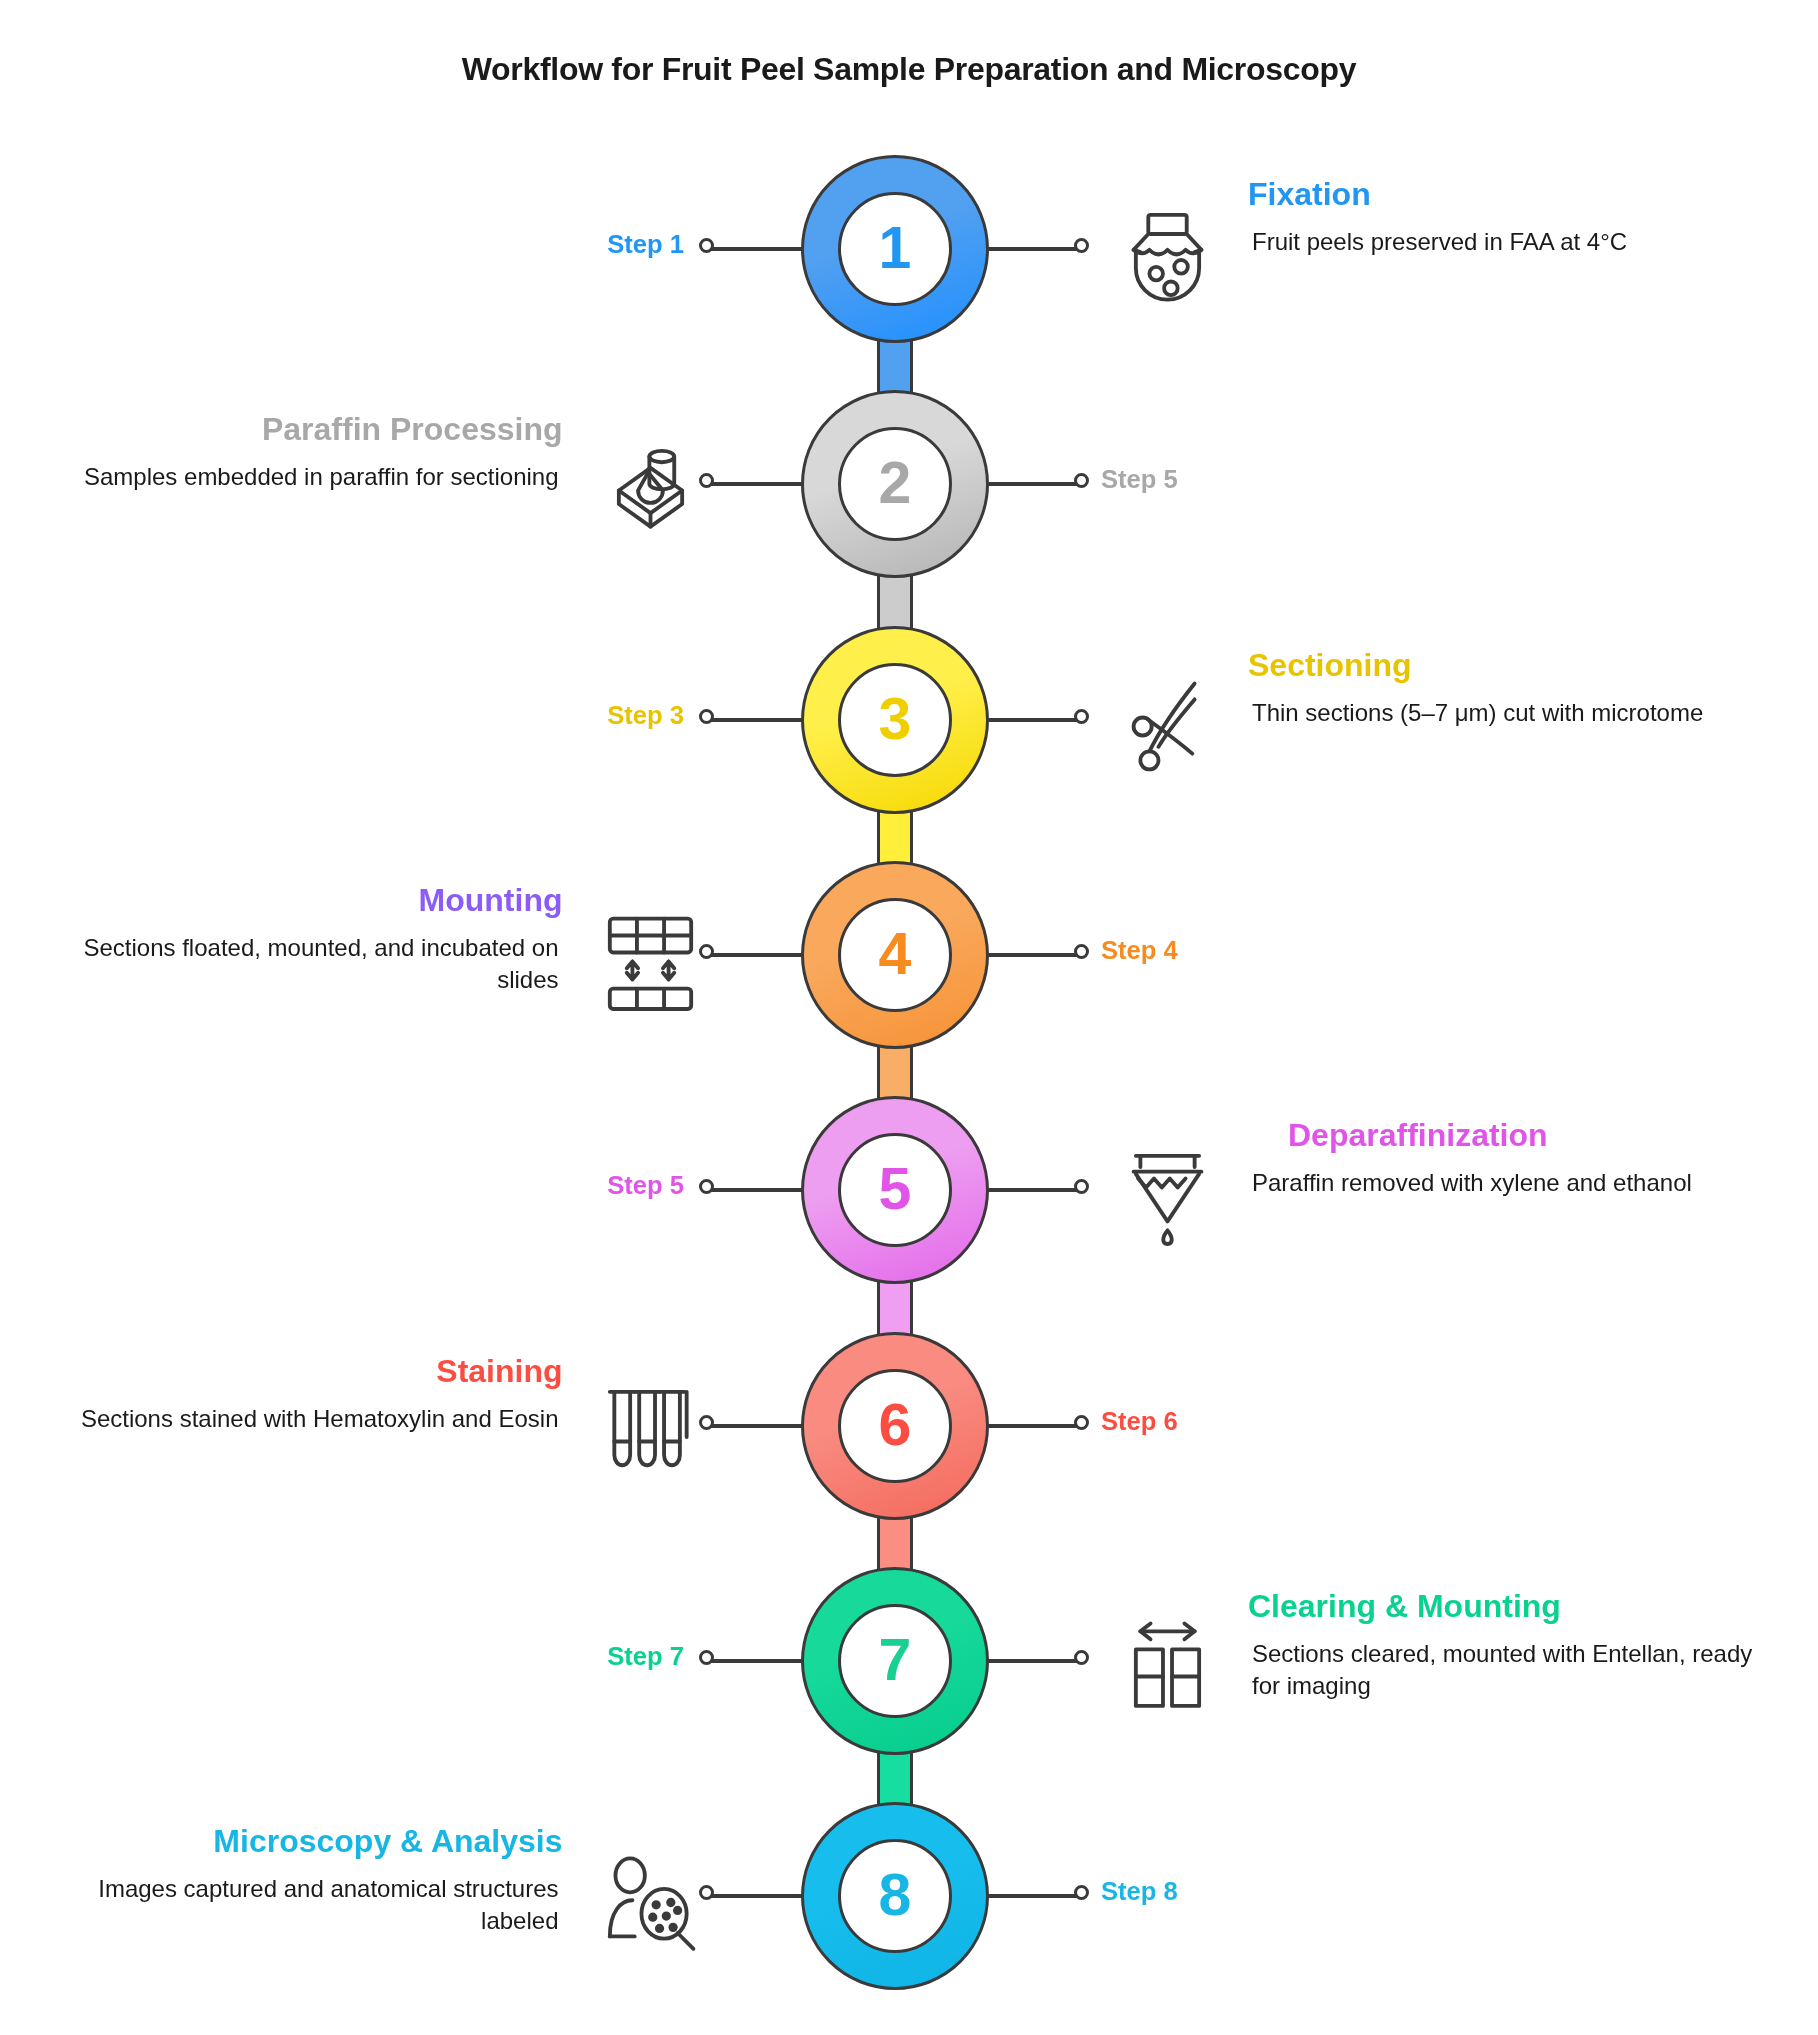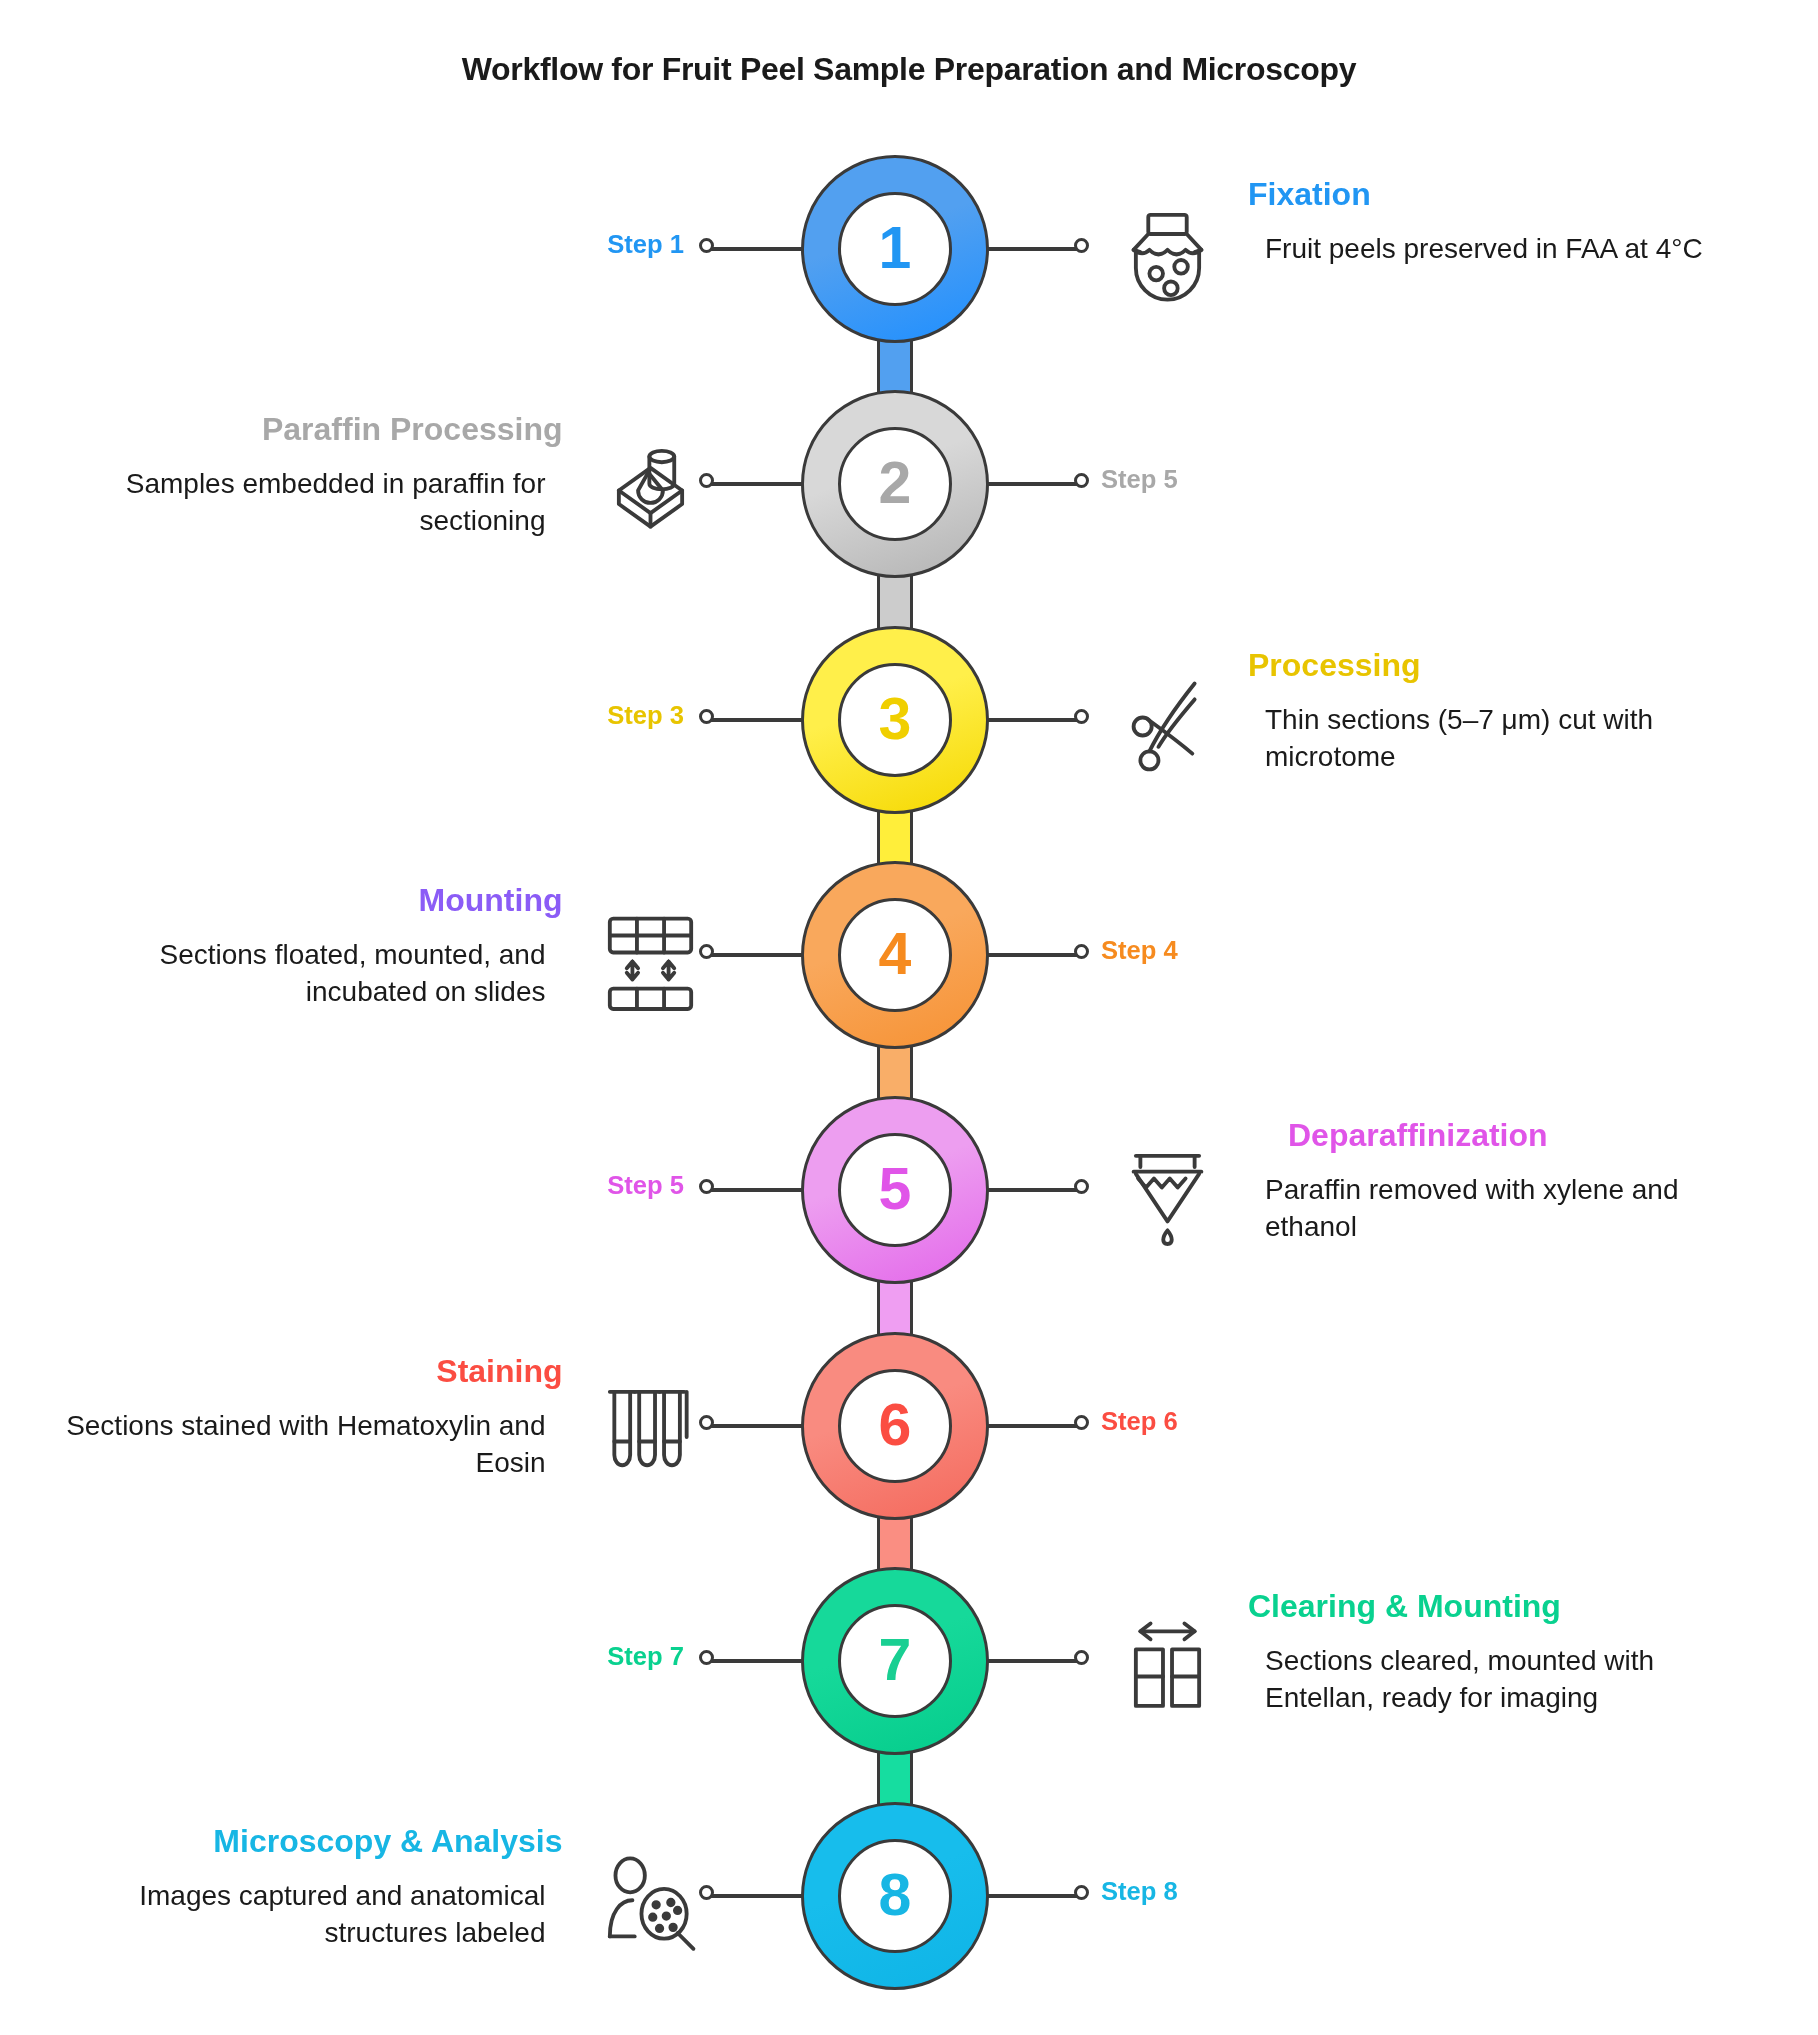--- a/index.html
+++ b/index.html
@@ -96,24 +96,24 @@
     top:21px;
   }
   .content.right{ left:1248px; text-align:left; }
   .content.left{ left:13.5px; text-align:right; width:549px; }
   .content .ctitle{
     font-size:32px;font-weight:bold;
     line-height:1.15;
     margin:0 0 13.5px 0;
   }
   .content .cdesc{
-    font-size:28px;
+    font-size:24px;
     color:#1a1a1a;
     line-height:1.33;
-    margin:17px;
+    margin:4px;
   }
 
   
   .iconbox{
     position:absolute;
     top:44px;
     width:113px;height:113px;
   }
   .iconbox.right{ left:1111px; }
   .iconbox.left{ left:594px; }
@@ -190,21 +190,21 @@
       <div class="iconbox right">
         <svg viewBox="0 0 100 100" fill="none" stroke="#3a3a3a" stroke-width="3.4" stroke-linecap="round" stroke-linejoin="round">
           <path d="M74 12 C58 32 44 52 34 72"></path>
           <path d="M74 26 C62 40 50 54 42 68"></path>
           <circle cx="28" cy="50" r="8"></circle>
           <circle cx="34" cy="80" r="8"></circle>
           <path d="M33 44 C44 52 58 62 72 74"></path>
         </svg>
       </div>
       <div class="content right">
-        <p class="ctitle" style="color:#e8c400;">Processing</p>
+        <p class="ctitle" style="color:#e8c400;">Sectioning</p>
         <p class="cdesc">Thin sections (5–7 μm) cut with microtome</p>
       </div>
     </div>
     <div class="bar" style="top: 930px; height: 65px; background: rgb(249, 174, 104);"></div>
     <div class="step-row" style="top: 751px;">
       <div class="lead left"></div>
       <div class="lead right"></div>
       <div class="dot left"></div>
       <div class="dot right"></div>
       <div class="node" style="background:linear-gradient(160deg,#f9a85c 0%,#f9a85c 42%,#f69234 100%);">

